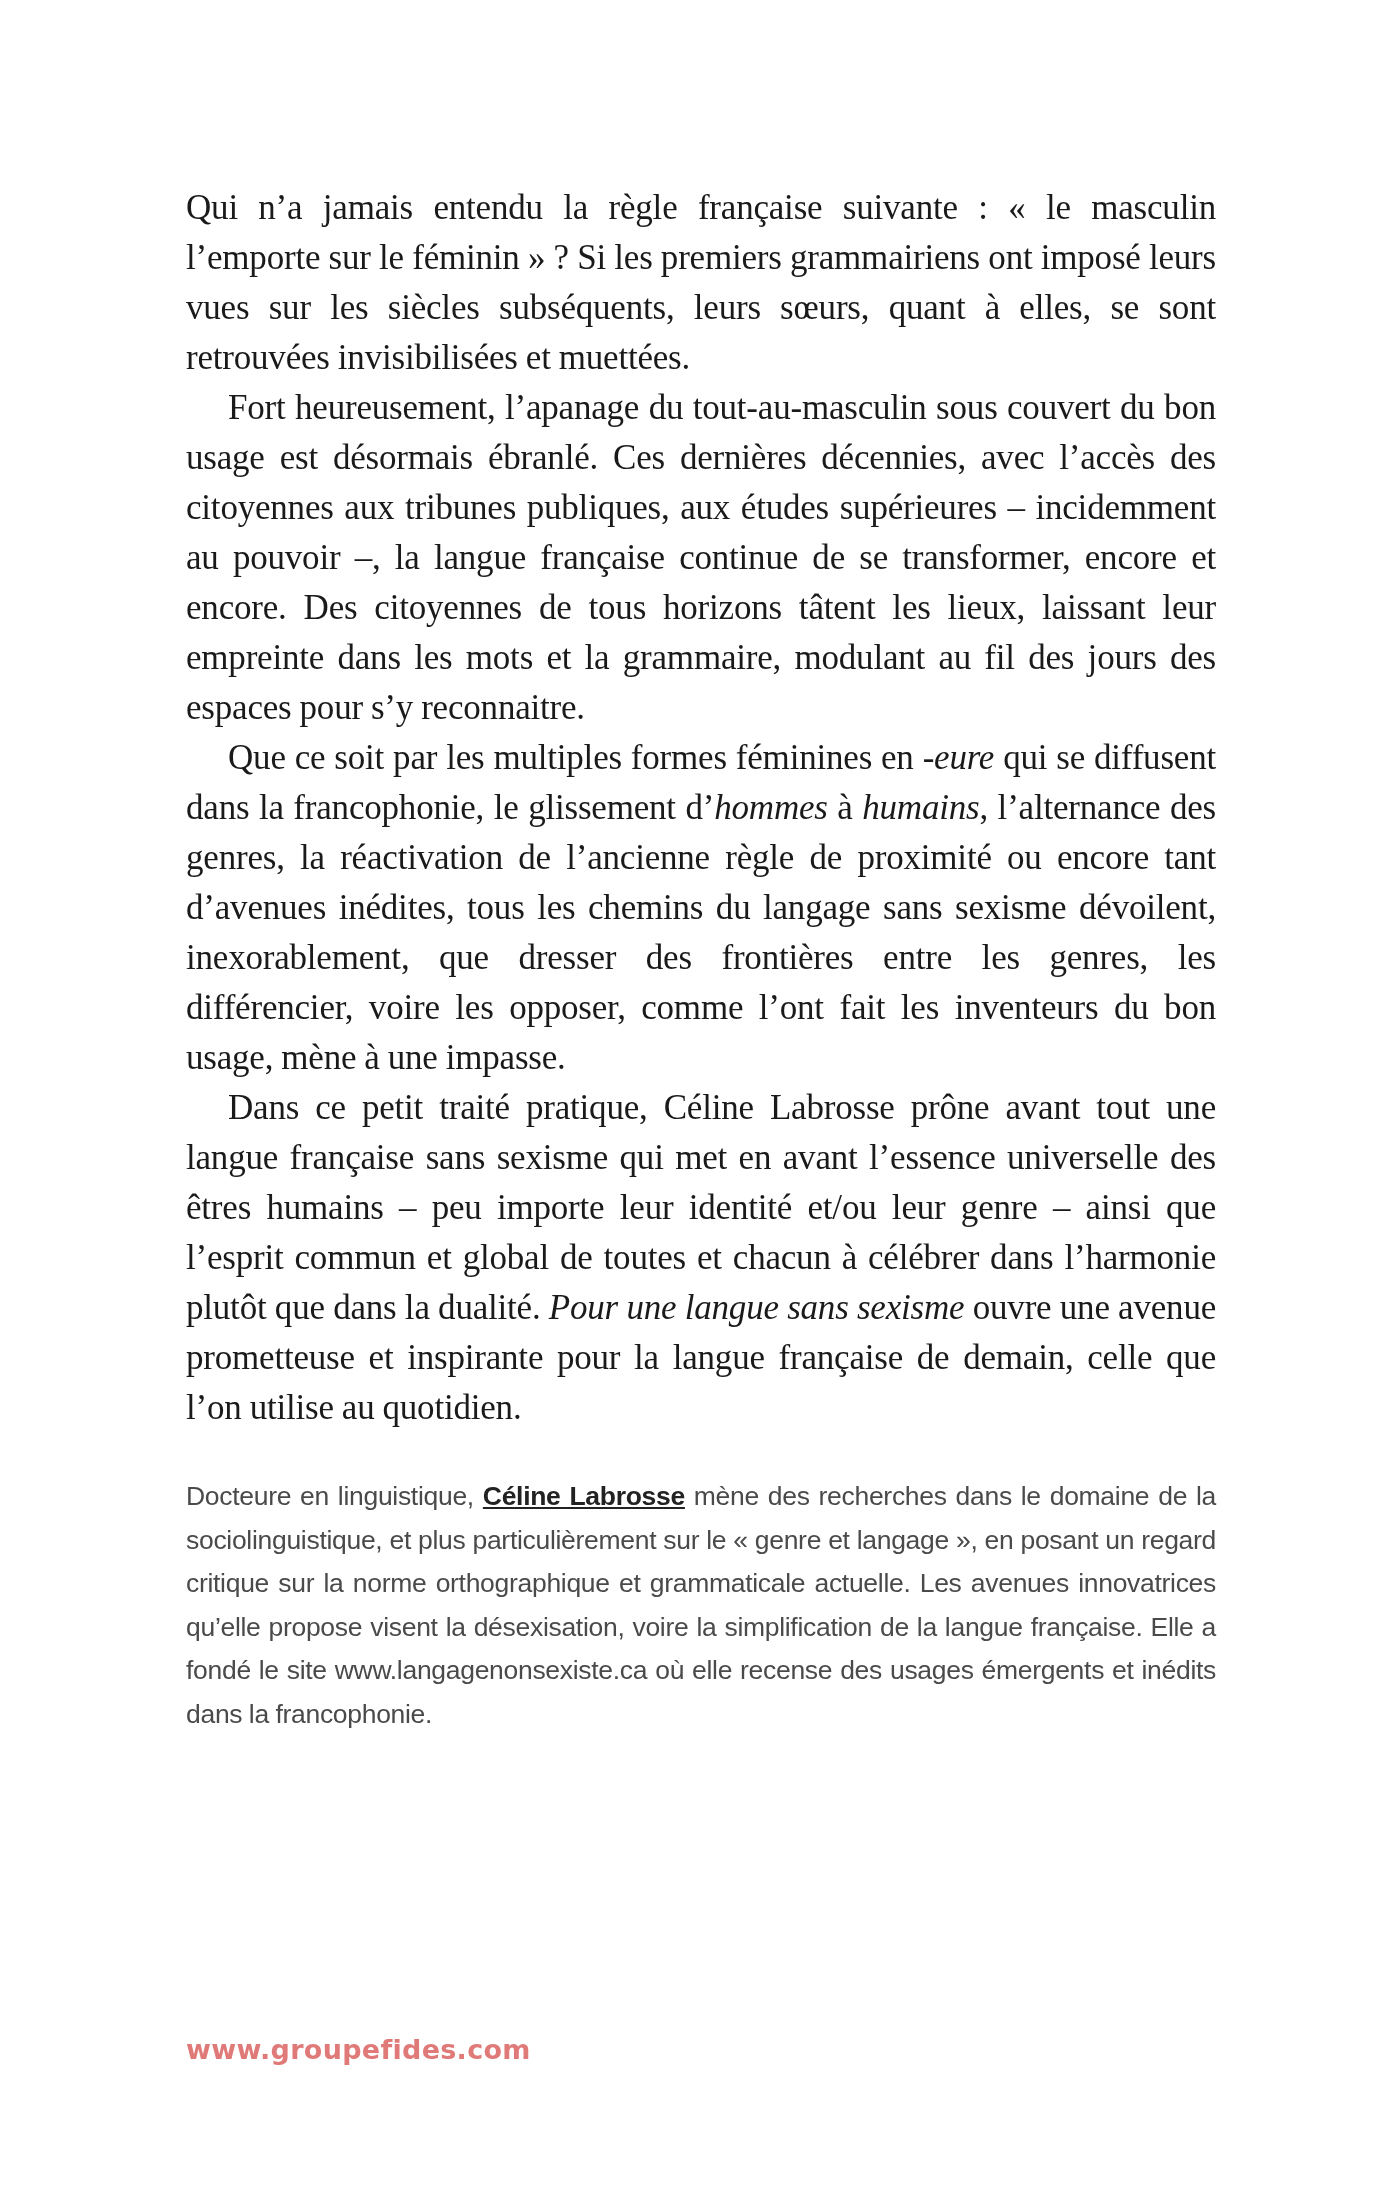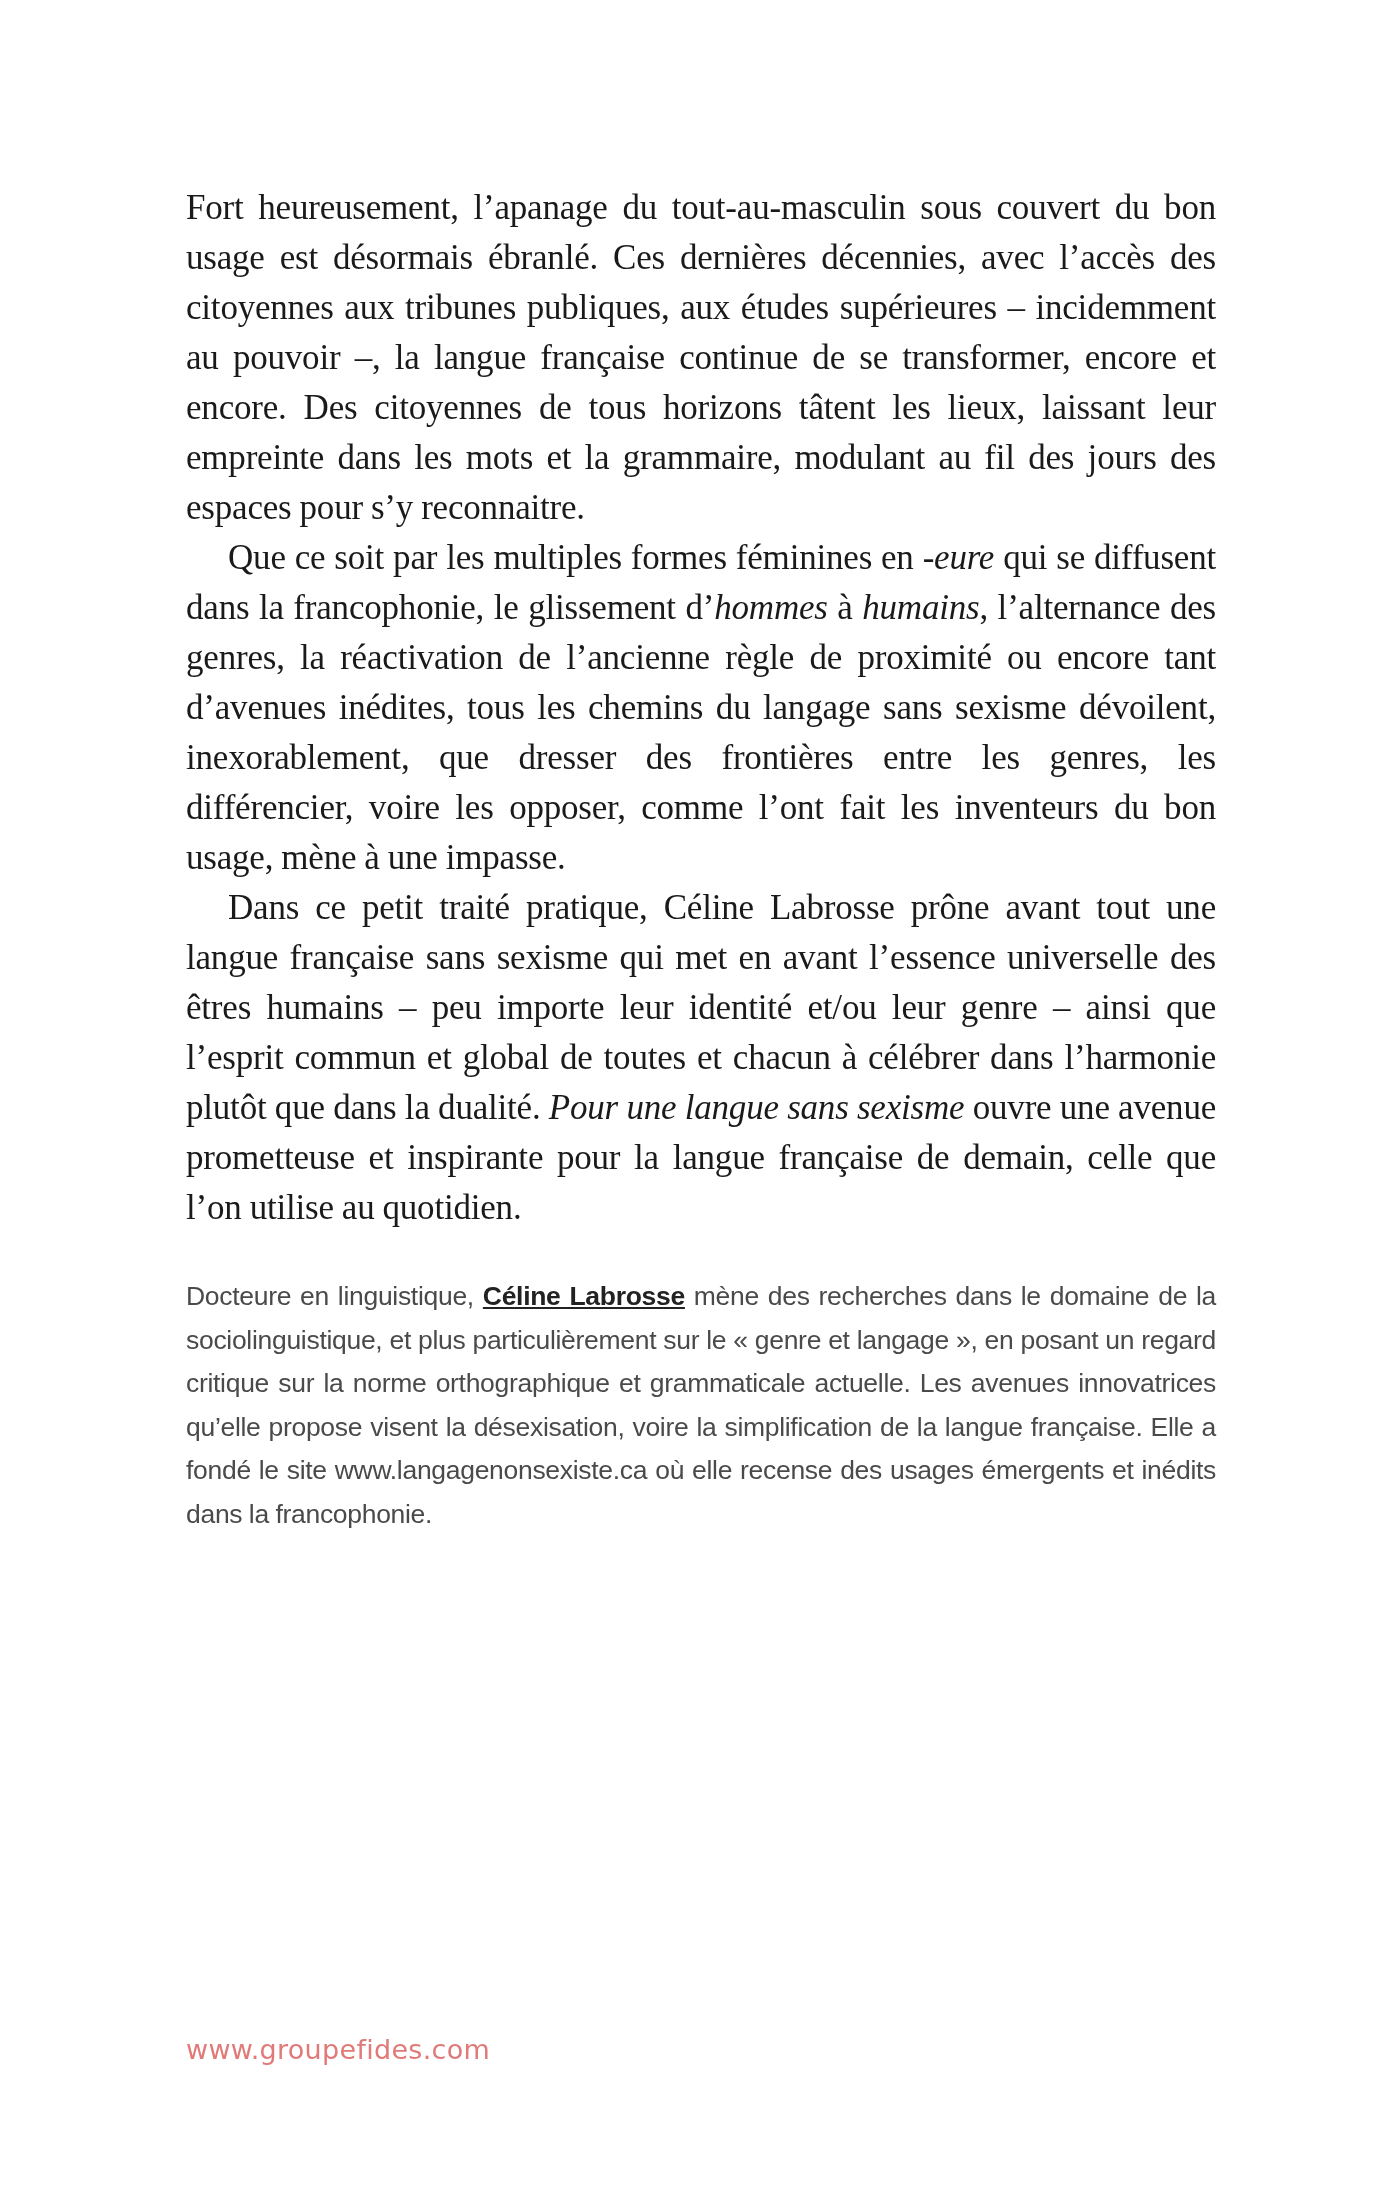--- a/index.html
+++ b/index.html
@@ -57,32 +57,33 @@
     .bio strong {
       color: #222222;
       font-weight: bold;
       text-decoration: underline;
     }
     .publisher-url {
       position: absolute;
       left: 186px;
       top: 2034px;
       font-family: "DejaVu Sans", "Liberation Sans", sans-serif;
-      font-weight: normal;
+      font-weight: bold;
       font-size: 27px;
       color: #e07a78;
       text-decoration: none;
       letter-spacing: 0.3px;
     }
   </style>
 </head>
 <body>
 
 <div class="page">
   <div class="blurb">
+    <p>Qui n’a jamais entendu la règle française suivante : « le masculin l’emporte sur le féminin » ? Si les premiers grammairiens ont imposé leurs vues sur les siècles subséquents, leurs sœurs, quant à elles, se sont retrouvées invisibilisées et muettées.</p>
     <p>Fort heureusement, l’apanage du tout-au-masculin sous couvert du bon usage est désormais ébranlé. Ces dernières décennies, avec l’accès des citoyennes aux tribunes publiques, aux études supérieures – incidemment au pouvoir –, la langue française continue de se transformer, encore et encore. Des citoyennes de tous horizons tâtent les lieux, laissant leur empreinte dans les mots et la grammaire, modulant au fil des jours des espaces pour s’y reconnaitre.</p>
     <p><span>Que ce soit par les multiples formes féminines en </span><em>-eure</em><span> qui se diffusent dans la francophonie, le glissement d’</span><em>hommes</em><span> à </span><em>humains</em><span>, l’alternance des genres, la réactivation de l’ancienne règle de proximité ou encore tant d’avenues inédites, tous les chemins du langage sans sexisme dévoilent, inexorablement, que dresser des frontières entre les genres, les différencier, voire les opposer, comme l’ont fait les inventeurs du bon usage, mène à une impasse.</span></p>
     <p><span>Dans ce petit traité pratique, Céline Labrosse prône avant tout une langue française sans sexisme qui met en avant l’essence universelle des êtres humains – peu importe leur identité et/ou leur genre – ainsi que l’esprit commun et global de toutes et chacun à célébrer dans l’harmonie plutôt que dans la dualité. </span><em>Pour une langue sans sexisme</em><span> ouvre une avenue prometteuse et inspirante pour la langue française de demain, celle que l’on utilise au quotidien.</span></p>
   </div>
 
   <div class="bio">
     <p><span>Docteure en linguistique, </span><strong>Céline Labrosse</strong><span>  mène des recherches dans le domaine de la sociolinguistique, et plus particulièrement sur le « genre et langage », en posant un regard critique sur la norme orthographique et grammaticale actuelle. Les avenues innovatrices qu’elle propose visent la désexisation, voire la simplification de la langue française. Elle a fondé le site www.langagenonsexiste.ca où elle recense des usages émergents et inédits dans la francophonie.</span></p>
   </div>
 </div>
 

